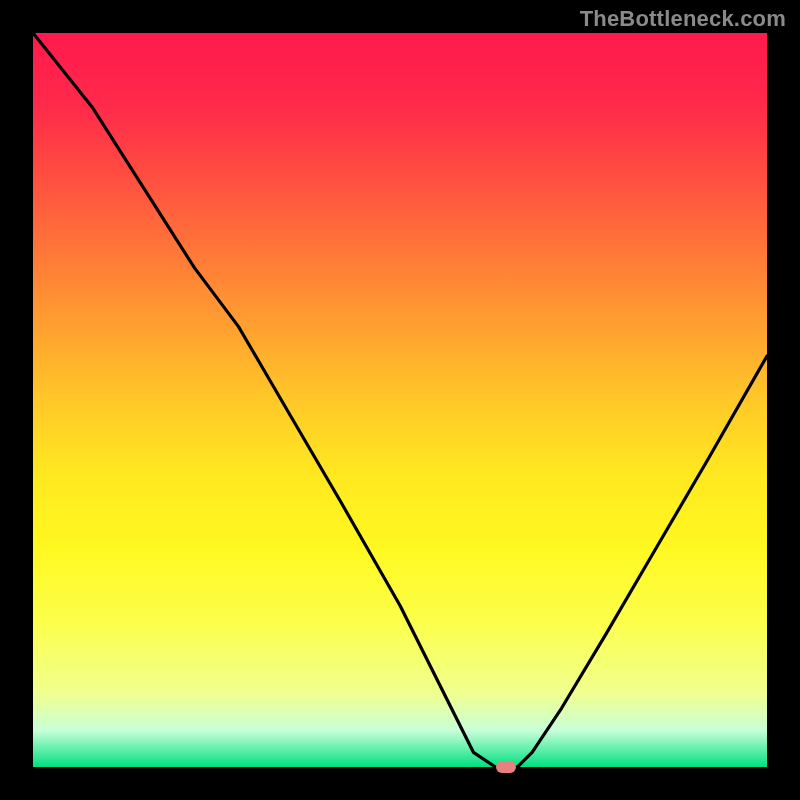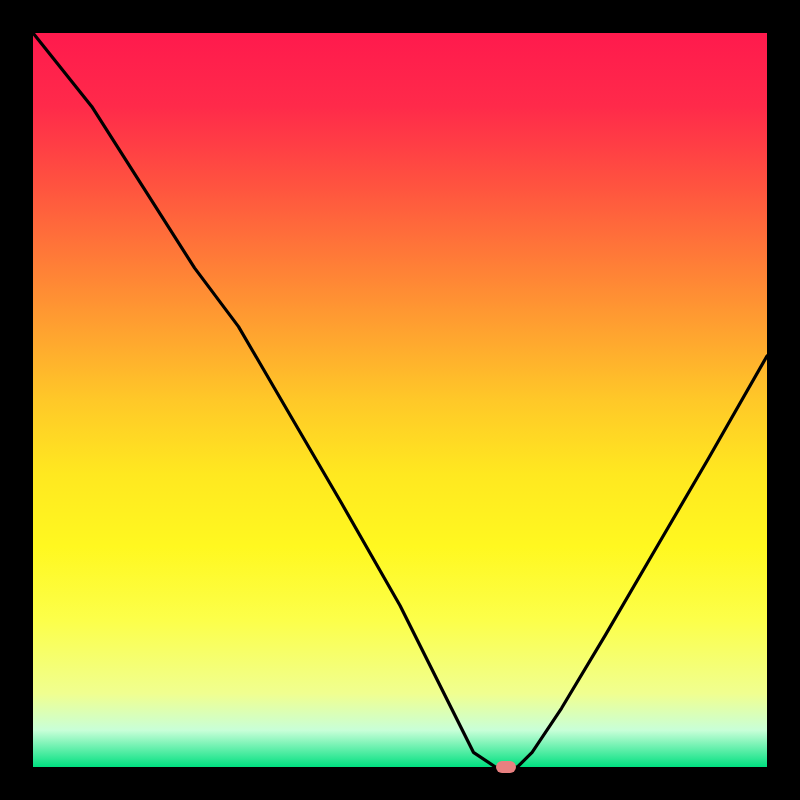--- a/index.html
+++ b/index.html
@@ -59,19 +59,20 @@
     font-size: 22px;
     font-weight: 600;
     color: #8a8a8a;
     letter-spacing: 0.2px;
   }
 </style>
 </head>
 <body>
 
 <div class="chart-container">
+  <div class="watermark">TheBottleneck.com</div>
   <div class="plot-area">
     <svg class="curve" viewBox="0 0 734 734" preserveAspectRatio="none">
       <path id="curve-path" d="M0.0 0.0 L58.7 73.4 L110.1 154.1 L161.5 234.9 L205.5 293.6 L256.9 381.7 L308.3 469.8 L367.0 572.5 L418.4 675.3 L440.4 719.3 L462.4 734.0 L484.4 734.0 L499.1 719.3 L528.5 675.3 L572.5 601.9 L623.9 513.8 L675.3 425.7 L734.0 323.0" fill="none" stroke="#000" stroke-width="3.2" stroke-linejoin="round" stroke-linecap="round"></path>
     </svg>
     <div id="marker" class="marker" style="left: 473.43px; top: 734px;"></div>
   </div>
 </div>
 
 </body></html>

